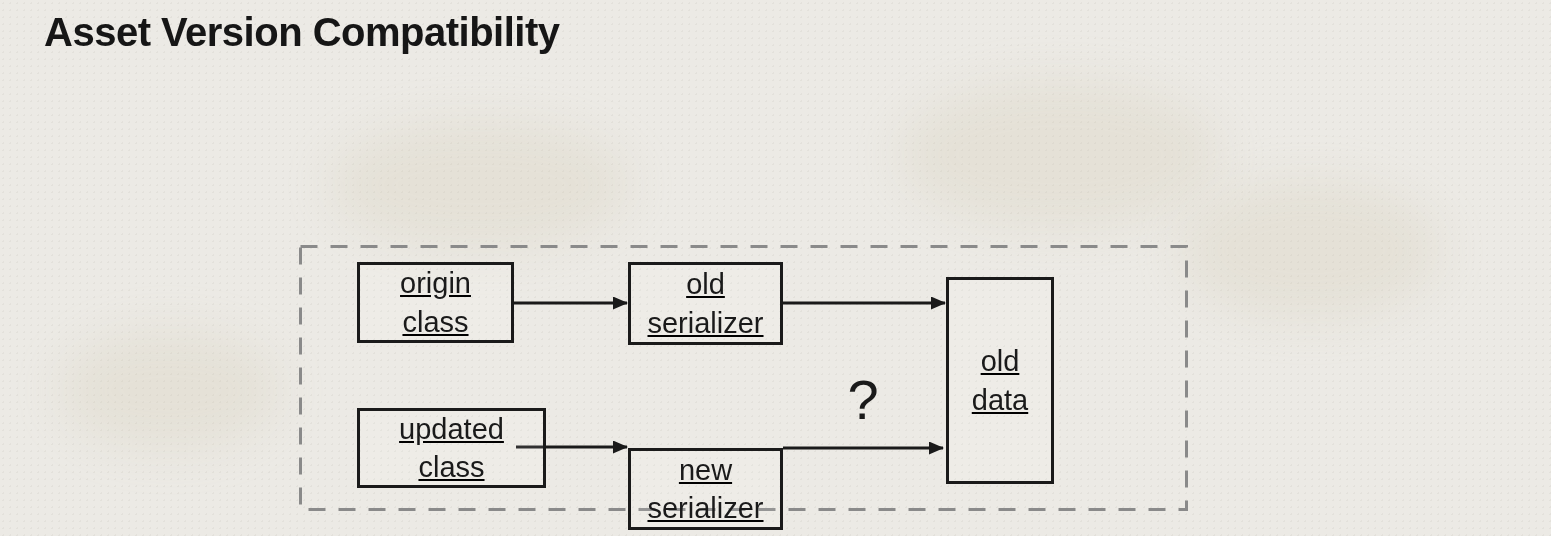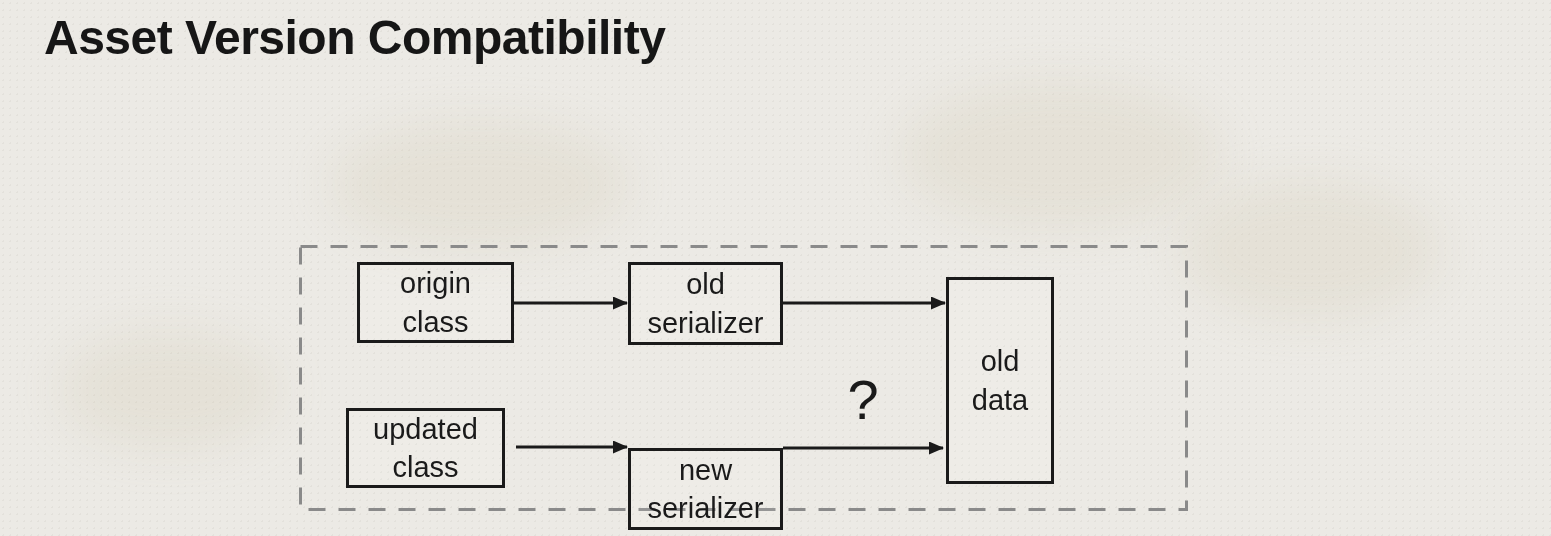--- a/index.html
+++ b/index.html
@@ -28,21 +28,21 @@
   }
   .smudge.s1 { left: 900px;  top: 80px;  width: 320px; height: 150px; }
   .smudge.s2 { left: 1180px; top: 180px; width: 260px; height: 140px; }
   .smudge.s3 { left: 330px;  top: 120px; width: 300px; height: 130px; }
   .smudge.s4 { left: 60px;   top: 330px; width: 220px; height: 120px; }
 
   .slide-title {
     position: absolute;
     left: 44px;
     top: 10px;
-    font-size: 48px;
+    font-size: 40px;
     font-weight: 700;
     letter-spacing: -0.5px;
     color: #161616;
     white-space: nowrap;
   }
 
   .connector-layer {
     position: absolute;
     left: 0;
     top: 0;
@@ -52,31 +52,32 @@
 
   .node-box {
     position: absolute;
     box-sizing: border-box;
     border: 3px solid #1a1a1a;
     background: rgba(255,255,255,0.10);
     display: flex;
     align-items: center;
     justify-content: center;
     text-align: center;
+    text-decoration: underline;
   }
   .node-label {
     font-size: 29px;
     line-height: 1.32;
     color: #1a1a1a;
     white-space: pre-line;
   }
   .box-origin-class   { left: 357px; top: 262px; width: 157px; height: 81px; }
   .box-old-serializer { left: 628px; top: 262px; width: 155px; height: 83px; }
   .box-old-data       { left: 946px; top: 277px; width: 108px; height: 207px; }
-  .box-updated-class  { left: 346px; top: 408px; width: 159px; height: 80px; }
+  .box-updated-class  { left: 357px; top: 408px; width: 189px; height: 80px; }
   .box-new-serializer { left: 628px; top: 408px; width: 155px; height: 82px; margin-top: 40px; }
 
   .question-mark {
     position: absolute;
     left: 828px;
     top: 372px;
     width: 70px;
     text-align: center;
     font-size: 56px;
     line-height: 1.0;

